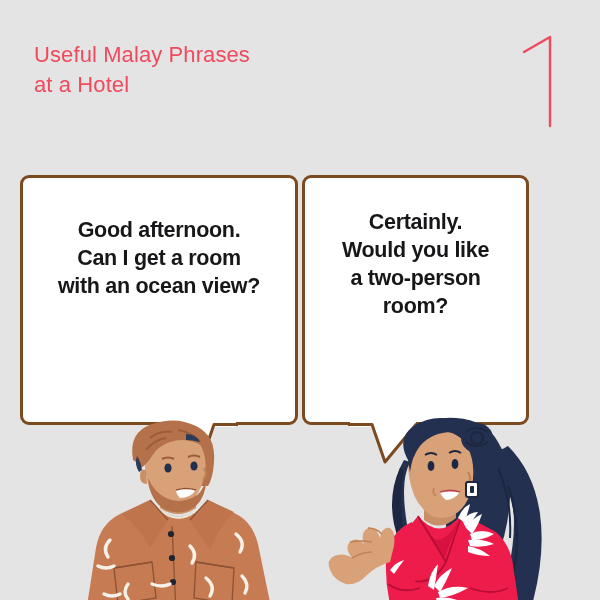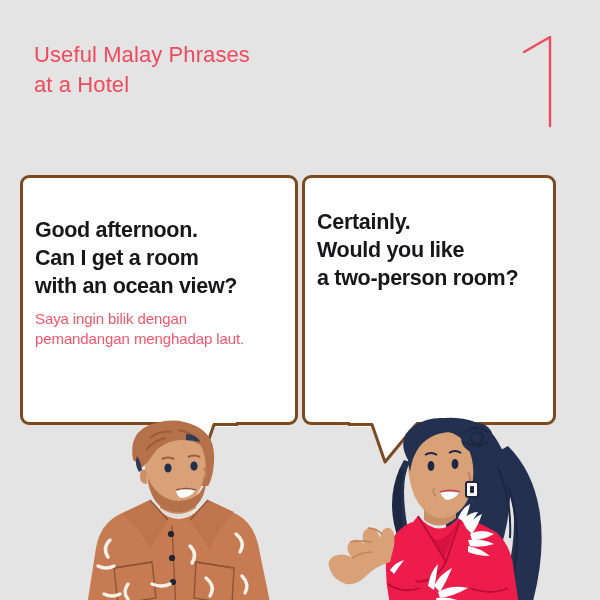--- a/index.html
+++ b/index.html
@@ -54,29 +54,30 @@
   }
   #bubble-left {
     left: 20px;
     top: 163px;
     width: 278px;
     height: 250px;
   }
   #bubble-right {
     left: 302px;
     top: 163px;
-    width: 254px;
+    width: 227px;
     height: 250px;
   }
   .bubble-inner {
     position: absolute;
     left: 0;
     right: 0;
     top: 0;
     padding: 0 12px;
+    text-align: center;
     box-sizing: border-box;
   }
   #bubble-left .bubble-inner { top: 38px; }
   #bubble-right .bubble-inner { top: 30px; }
 
   .eng {
     color: #17171a;
     font-weight: bold;
     font-size: 21.5px;
     line-height: 28px;
@@ -121,22 +122,20 @@
     <svg width="60" height="100" viewBox="0 0 60 100">
       <path d="M12 22 L38 7 L38 96" fill="none" stroke="#ef4a5e" stroke-width="2.4" stroke-linecap="round" stroke-linejoin="round"></path>
     </svg>
   </div>
 
   <div class="bubble" id="bubble-left">
     <div class="bubble-inner">
       <div class="eng">Good afternoon.
 Can I get a room
 with an ocean view?</div>
-      <div class="mly">Saya ingin bilik dengan
-pemandangan menghadap laut.</div>
     </div>
   </div>
 
   <div class="bubble" id="bubble-right">
     <div class="bubble-inner">
       <div class="eng">Certainly.
 Would you like
 a two-person room?</div>
     </div>
   </div>

